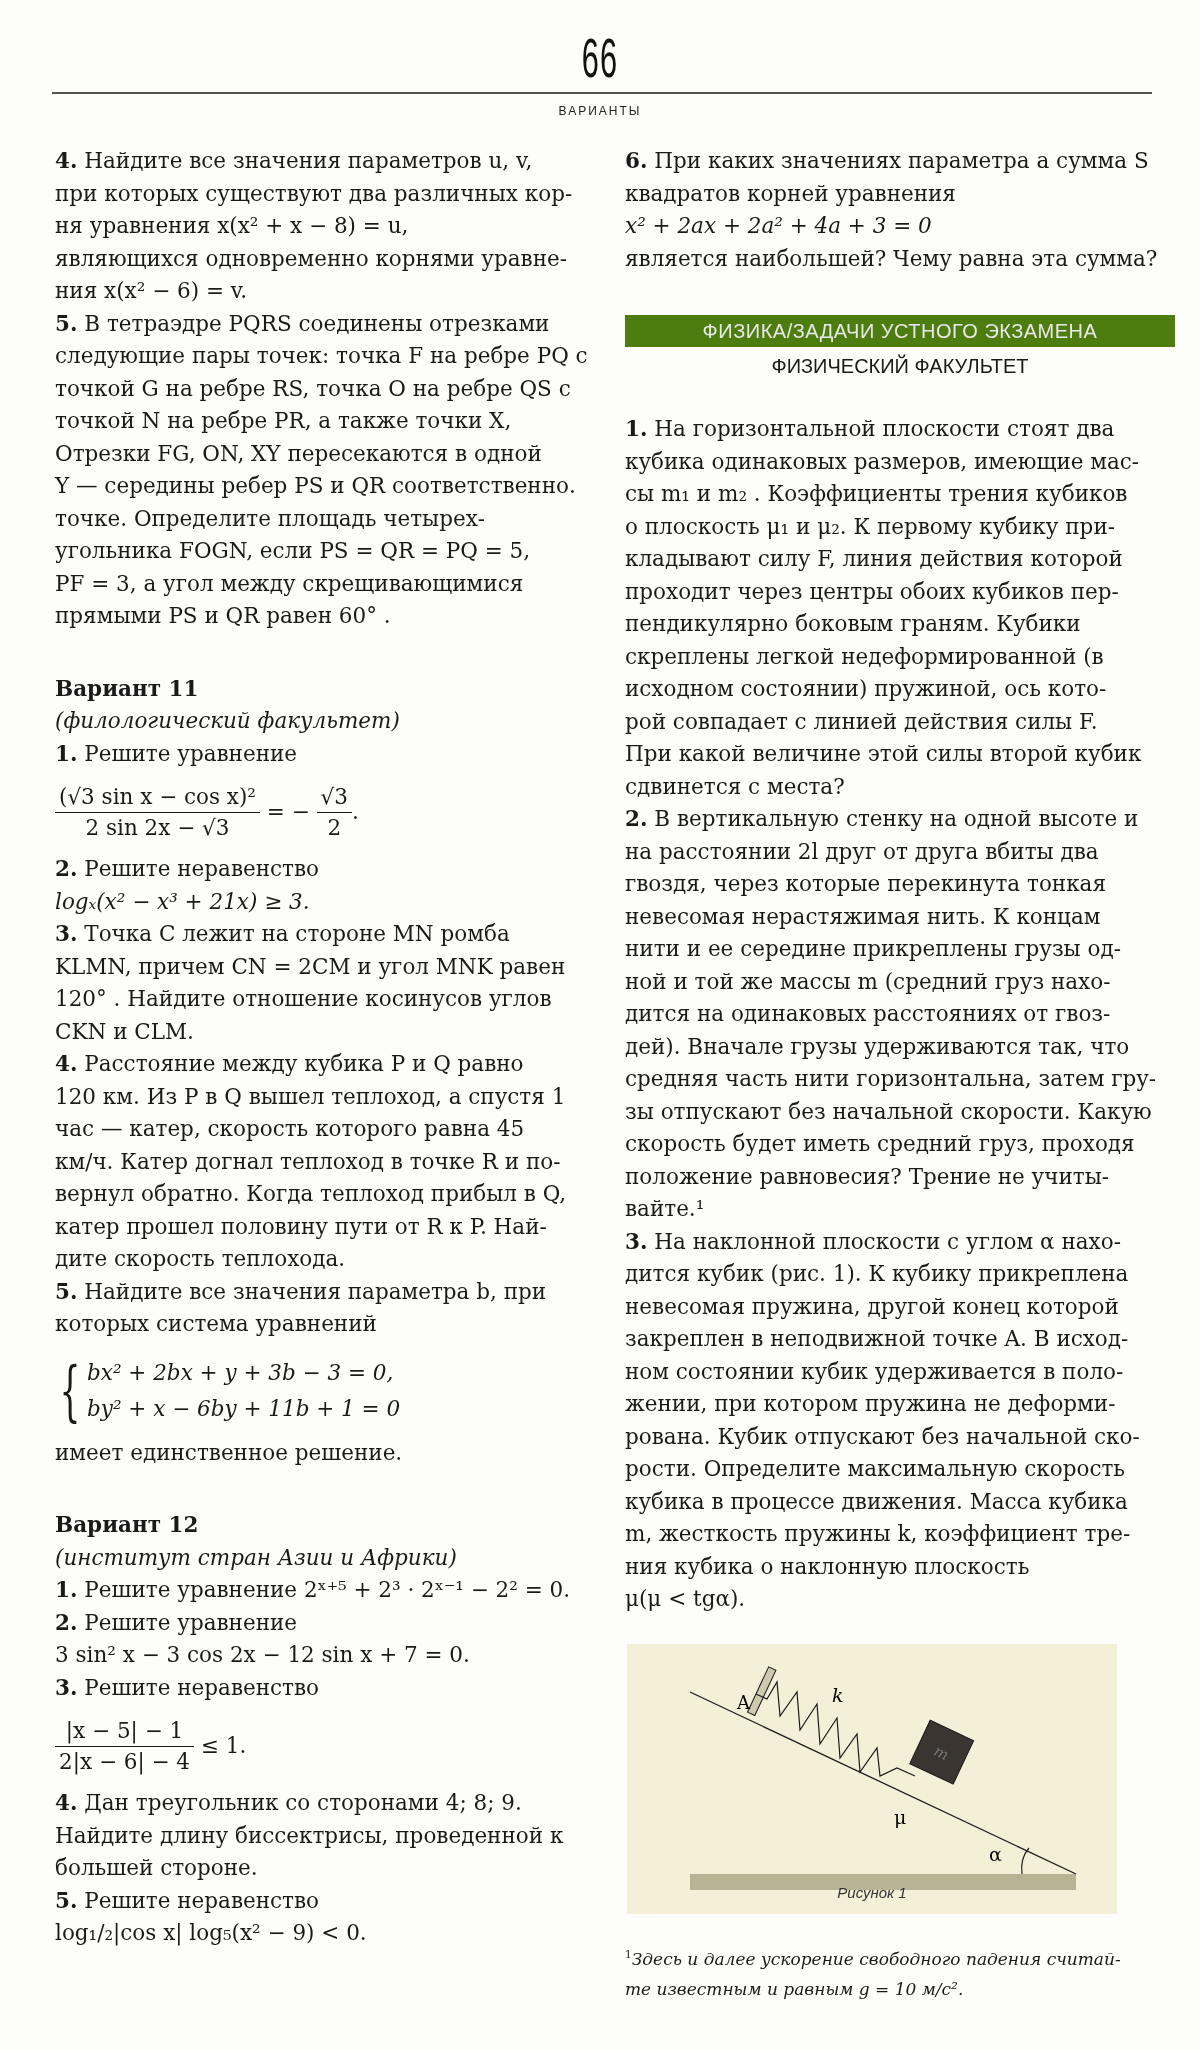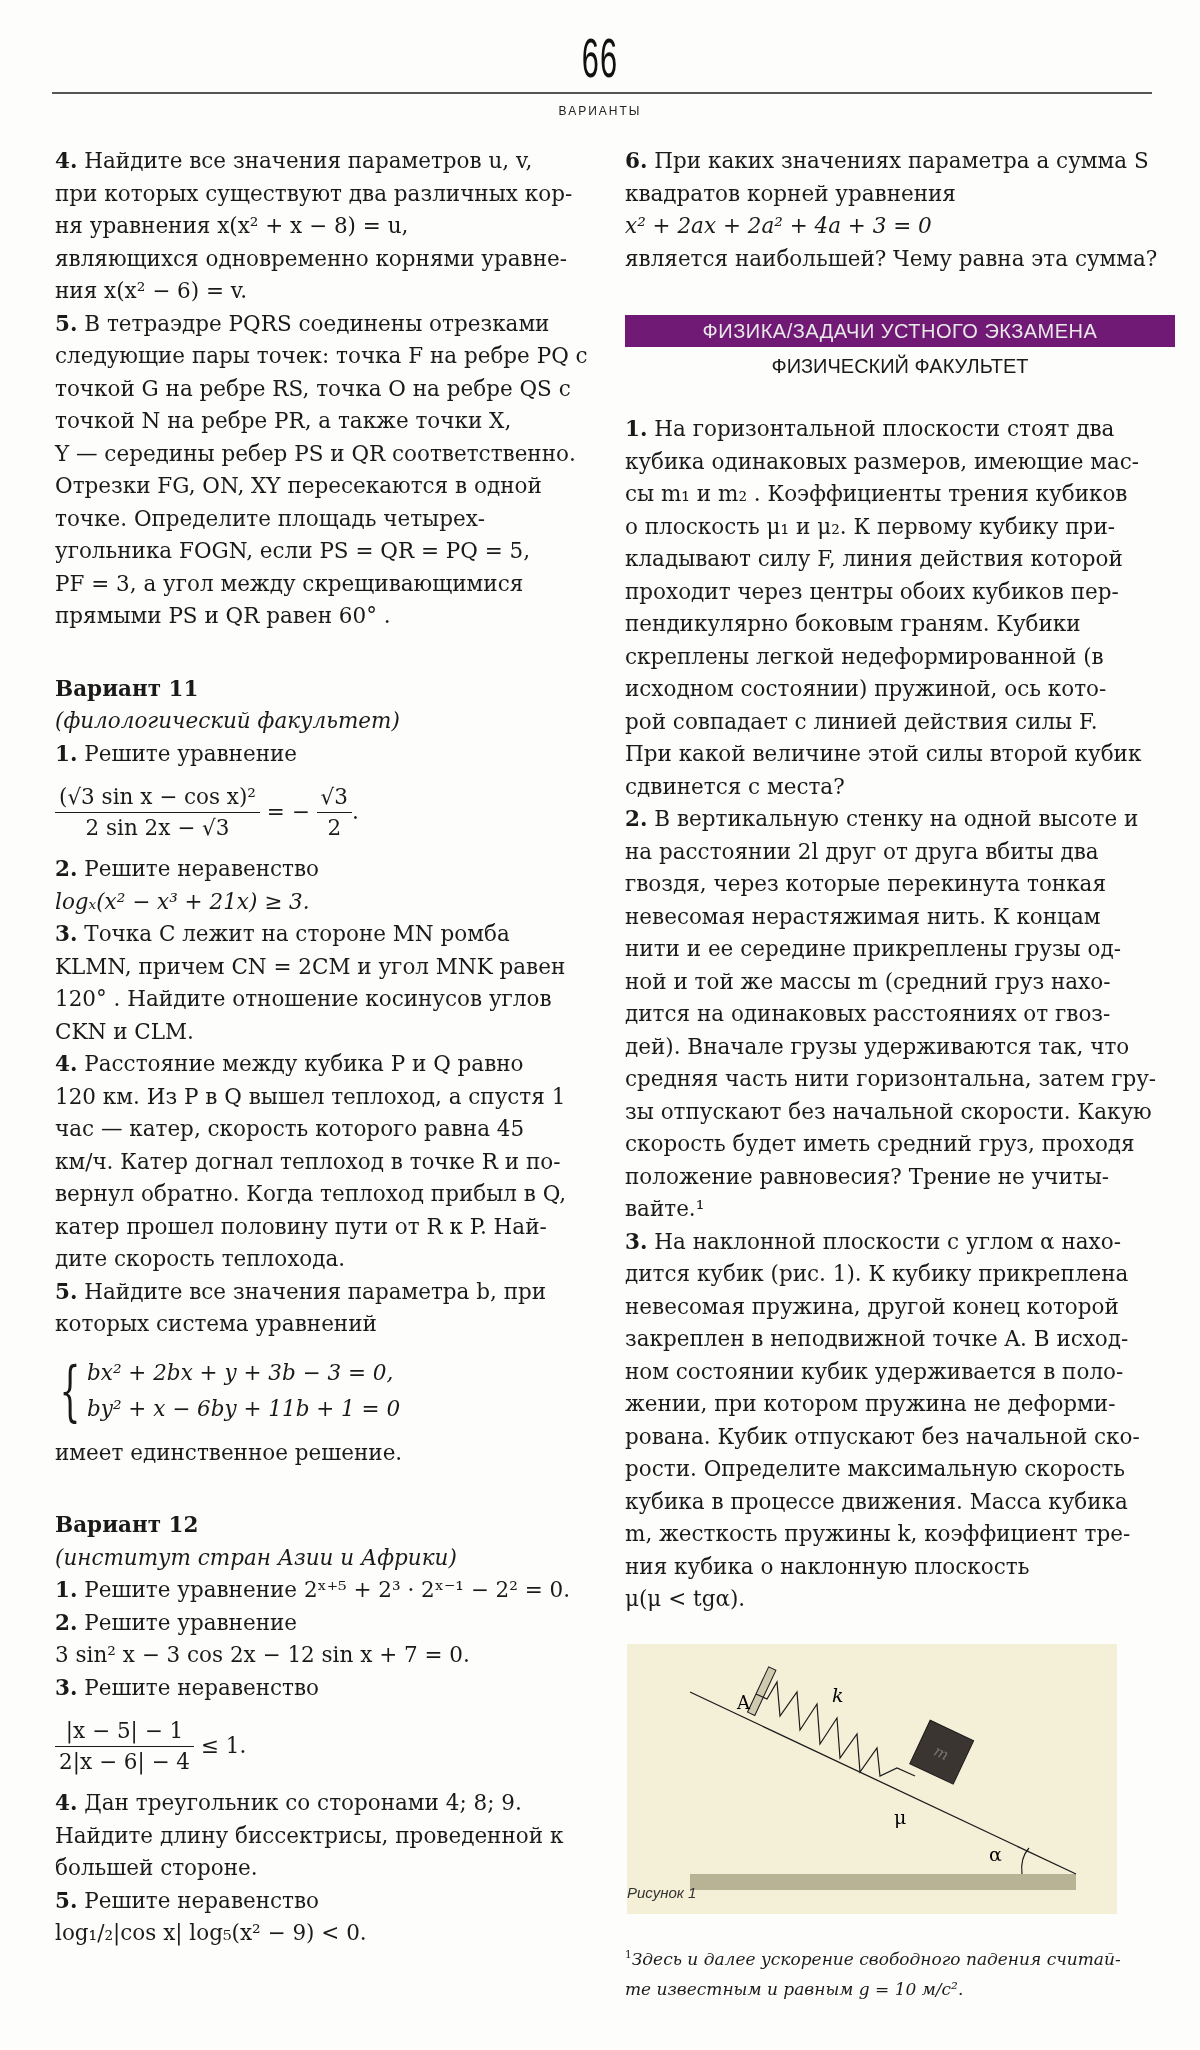--- a/index.html
+++ b/index.html
@@ -27,32 +27,32 @@
   .faculty { font-style: italic; }
   sup { font-size: 0.62em; line-height: 0; vertical-align: 0.65em; }
   .frac { display: inline-block; vertical-align: middle; text-align: center; margin: 4px 0; }
   .frac .numr { display: block; border-bottom: 1.5px solid #1a1a1a; padding: 0 4px; line-height: 30px; }
   .frac .den { display: block; padding: 0 4px; line-height: 30px; }
   .formula-block { margin: 8px 0 6px 0; }
   .system { display: flex; align-items: center; margin: 14px 0 10px 0; }
   .brace { font-size: 66px; line-height: 66px; font-weight: 100; transform: scaleX(0.5); margin-right: -4px; margin-left: -6px; }
   .sys-lines div { line-height: 36px; }
   .banner {
-    background: #701a75; color: #e8e8e8; font-family: "Liberation Sans", sans-serif;
+    background: #4d7c0f; color: #e8e8e8; font-family: "Liberation Sans", sans-serif;
     font-size: 20px; letter-spacing: 0.5px; text-align: center; line-height: 32px; margin-top: 40px;
   }
   .subheading {
     font-family: "Liberation Sans", sans-serif; font-size: 20px; text-align: center; margin-top: 2px; line-height: 34px;
   }
   .figure-box {
     margin-top: 28px; width: 490px; height: 270px; background: #f4f0d8; position: relative; margin-left: 2px;
   }
   .figure-box svg { position: absolute; left: 0; top: 0; }
   .figure-caption {
-    position: absolute; bottom: 4px; left: 0; width: 100%; 
+    position: absolute; bottom: 4px; left: 0; width: 100%; text-align: center;
     font-family: "Liberation Sans", sans-serif; font-style: italic; font-size: 15px; color: #333;
   }
   .footnote { margin-top: 30px; font-style: italic; font-size: 17px; line-height: 30px; }
 </style>
 </head>
 <body>
 
 <div class="page-number">66</div>
 <div class="header-rule"></div>
 <div class="running-head">ВАРИАНТЫ</div>
@@ -65,22 +65,22 @@
     <div class="line">ня уравнения x(x² + x − 8) = u,</div>
     <div class="line">являющихся одновременно корнями уравне-</div>
     <div class="line">ния x(x² − 6) = v.</div>
   </div>
 
   <div>
     <div class="line"><span class="num">5.</span> <span>В тетраэдре PQRS соединены отрезками</span></div>
     <div class="line">следующие пары точек: точка F на ребре PQ с</div>
     <div class="line">точкой G на ребре RS, точка O на ребре QS с</div>
     <div class="line">точкой N на ребре PR, а также точки X,</div>
+    <div class="line">Отрезки FG, ON, XY пересекаются в одной</div>
     <div class="line">Y — середины ребер PS и QR соответственно.</div>
-    <div class="line">Отрезки FG, ON, XY пересекаются в одной</div>
     <div class="line">точке. Определите площадь четырех-</div>
     <div class="line">угольника FOGN, если PS = QR = PQ = 5,</div>
     <div class="line">PF = 3, а угол между скрещивающимися</div>
     <div class="line">прямыми PS и QR равен 60° .</div>
   </div>
 
   <div style="margin-top:40px;">
     <div class="variant-title" style="margin-top:16px">Вариант 11</div>
     <div class="faculty">(филологический факультет)</div>
 

